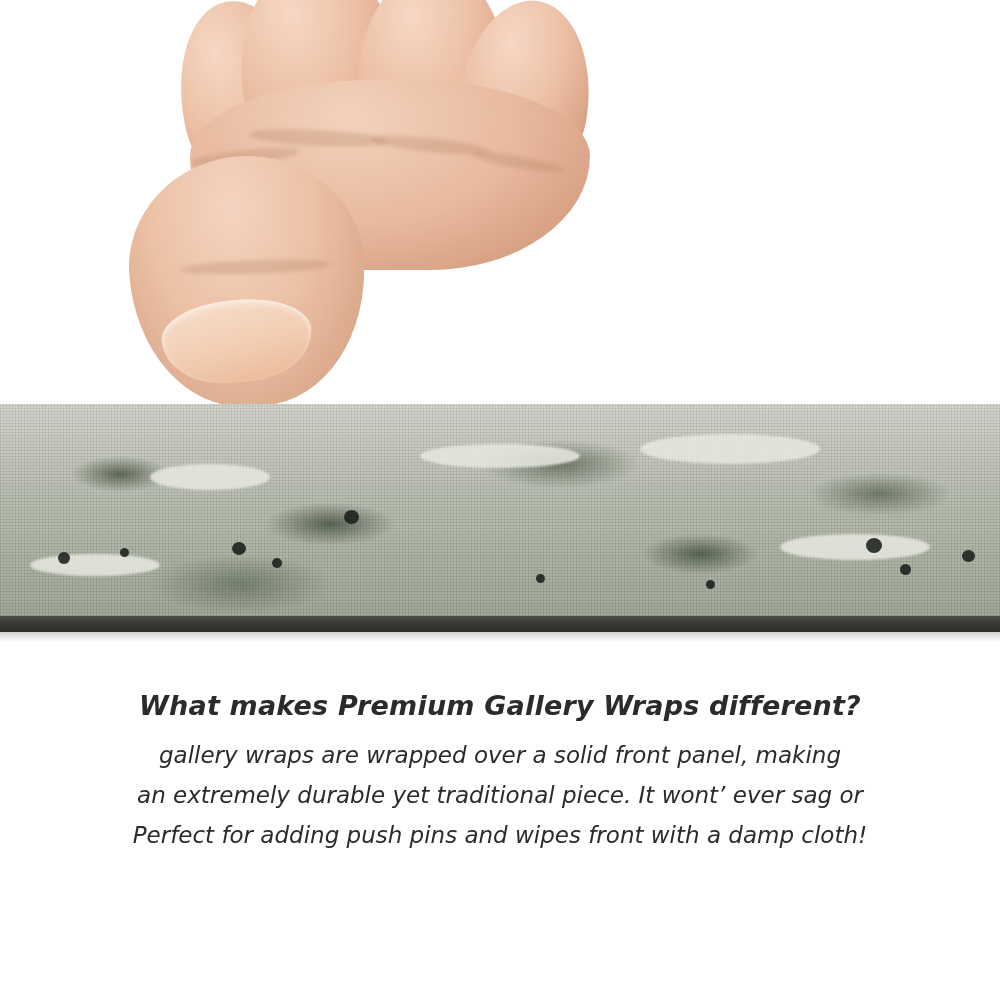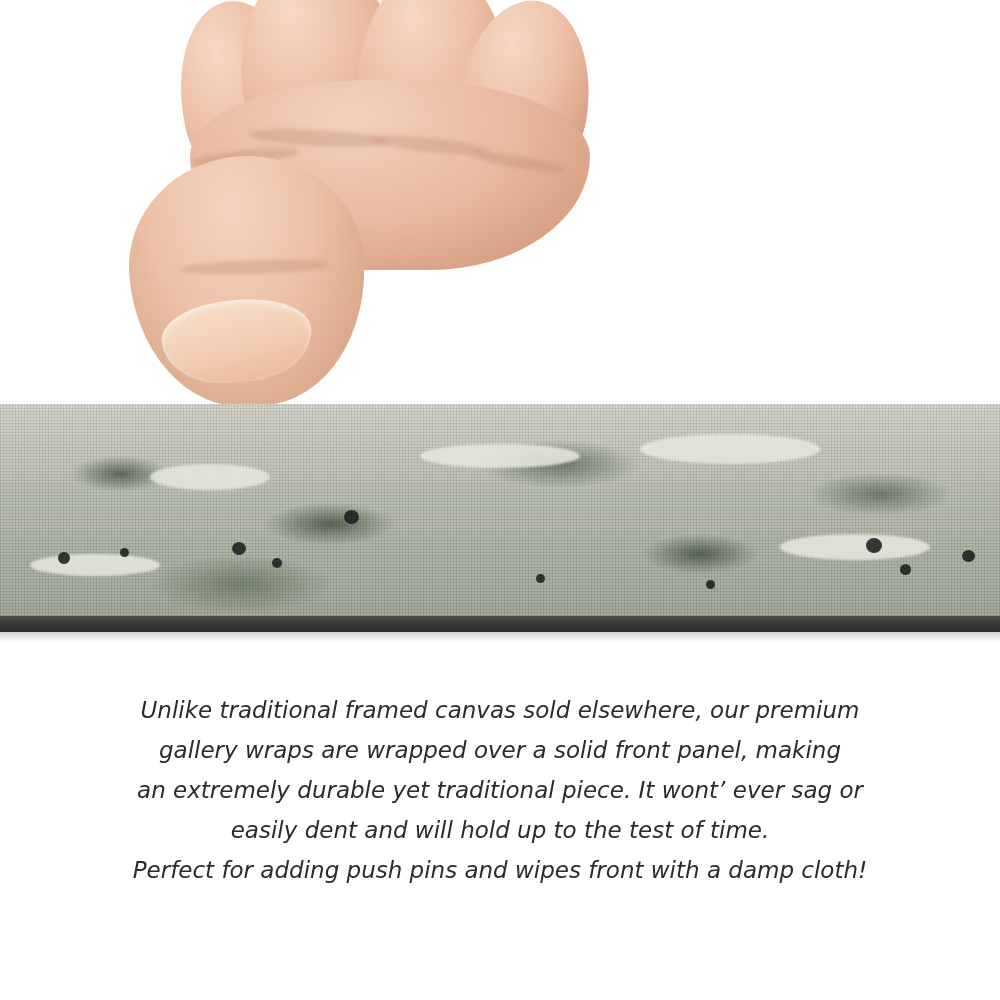--- a/index.html
+++ b/index.html
@@ -204,20 +204,19 @@
         <div class="speck" style="left:866px; top:134px; width:16px; height:15px;"></div>
         <div class="speck" style="left:900px; top:160px; width:11px; height:11px;"></div>
         <div class="speck" style="left:962px; top:146px; width:13px; height:12px;"></div>
       </div>
       <div class="canvas-side"></div>
       <div class="canvas-shadow"></div>
     </div>
   </div>
 
   <div class="caption">
-    <div class="caption-line">Unlike traditional framed canvas sold elsewhere, our premium</div>
+    <div class="caption-title">What makes Premium Gallery Wraps different?</div>
     <div class="caption-line">gallery wraps are wrapped over a solid front panel, making</div>
     <div class="caption-line">an extremely durable yet traditional piece. It wont’ ever sag or</div>
-    <div class="caption-line">easily dent and will hold up to the test of time.</div>
     <div class="caption-line">Perfect for adding push pins and wipes front with a damp cloth!</div>
   </div>
 
 </div>
 
 </body></html>

